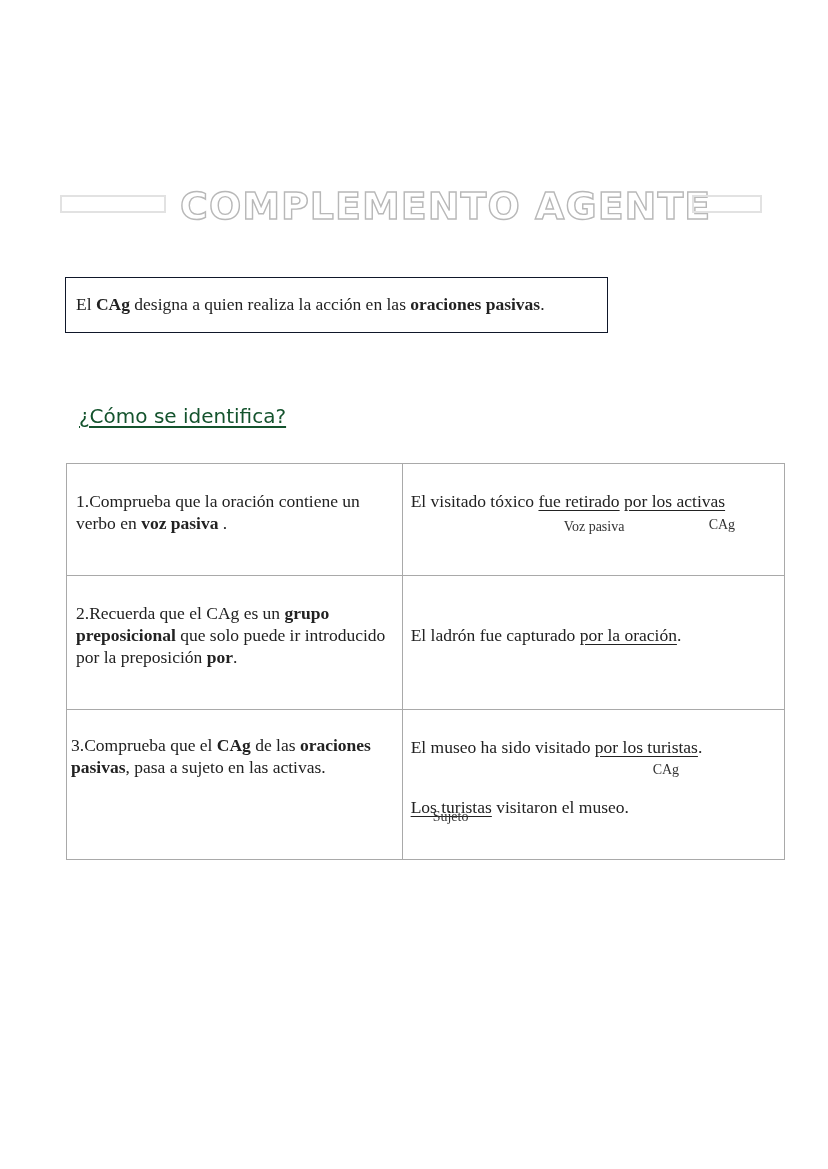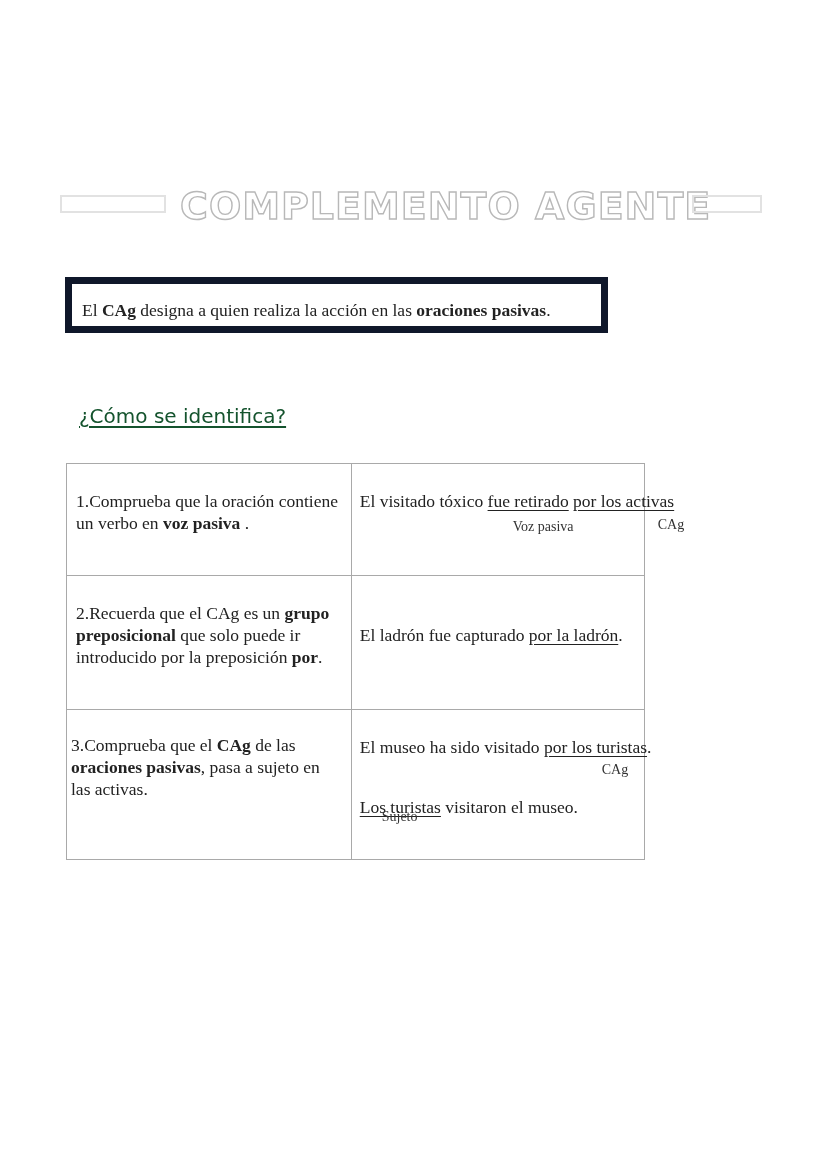--- a/index.html
+++ b/index.html
@@ -2,23 +2,23 @@
 <html><head>
 <meta charset="utf-8">
 <style>
   html, body { margin:0; padding:0; background:#ffffff; }
   body { width:828px; height:1169px; position:relative; overflow:hidden; font-family:"Liberation Serif", serif; color:#222; }
   .title-wrap { position:absolute; left:60px; top:180px; width:702px; height:52px; }
   .title-bar { position:absolute; height:18px; border:2px solid #e2e2e2; top:15px; box-sizing:border-box; }
   .title-bar.left { left:0; width:106px; }
   .title-bar.right { left:632px; width:70px; }
   .title-text { position:absolute; left:120px; top:0; width:505px; text-align:center; font-family:"DejaVu Sans", sans-serif; font-weight:bold; font-size:38px; letter-spacing:1px; color:#ffffff; -webkit-text-stroke:1.4px #b8b8b8; line-height:52px; white-space:nowrap; }
-  .definition { position:absolute; left:65px; top:277px; width:543px; height:56px; border:7px solid #0f172a; box-sizing:border-box; font-size:17.5px; padding:0 0 0 10px; line-height:52px; white-space:nowrap; }
+  .definition { position:absolute; left:65px; top:277px; width:543px; height:56px; border:1px solid #0f172a; box-sizing:border-box; font-size:17.5px; padding:0 0 0 10px; line-height:52px; white-space:nowrap; }
   .subtitle { position:absolute; left:79px; top:404px; font-family:"DejaVu Sans", sans-serif; font-size:20px; text-decoration:underline; text-underline-offset:3px; color:#14532d; }
-  table.steps { position:absolute; left:66px; top:463px; width:579px; border-collapse:collapse; }
+  table.steps { position:absolute; left:66px; top:463px; width:719px; border-collapse:collapse; }
   table.steps td { border:1.5px solid #a9a9a9; vertical-align:top; font-size:17.5px; line-height:22px; padding:0; }
   td.rule { width:335px; }
   td.example { width:382px; }
   .cell { position:relative; }
   .row1 td { height:111px; }
   .row2 td { height:133px;margin-left:7px; }
   .row3 td { height:149px; }
   .row1 .rule .cell { padding:26px 8px 0 9px; }
   .row2 .rule .cell { padding:26px 8px 0 9px; }
   .row3 .rule .cell { padding:24px 8px 0 4px; }
@@ -52,21 +52,21 @@
         <div class="lbl" style="left:306px; top:50px;">CAg</div>
       </div>
     </td>
   </tr>
   <tr class="row2">
     <td class="rule">
       <div class="cell"><span>2.Recuerda que el CAg es un </span><b>grupo preposicional</b><span> que solo puede ir introducido por la preposición </span><b>por</b><span>.</span></div>
     </td>
     <td class="example">
       <div class="cell">
-        <div class="ex-line" style="left:8px; top:48px;"><span>El ladrón fue capturado </span><span class="u">por la ladrón</span><span>.</span></div>
+        <div class="ex-line" style="left:8px; top:48px;"><span>El ladrón fue capturado </span><span class="u">por la oración</span><span>.</span></div>
       </div>
     </td>
   </tr>
   <tr class="row3">
     <td class="rule">
       <div class="cell"><span> 3.Comprueba que el </span><b>CAg</b><span> de las </span><b>oraciones pasivas</b><span>, pasa a sujeto en las activas.</span></div>
     </td>
     <td class="example">
       <div class="cell">
         <div class="ex-line" style="left:8px; top:26px;"><span>El museo ha sido visitado </span><span class="u">por los turistas</span><span>.</span></div>

